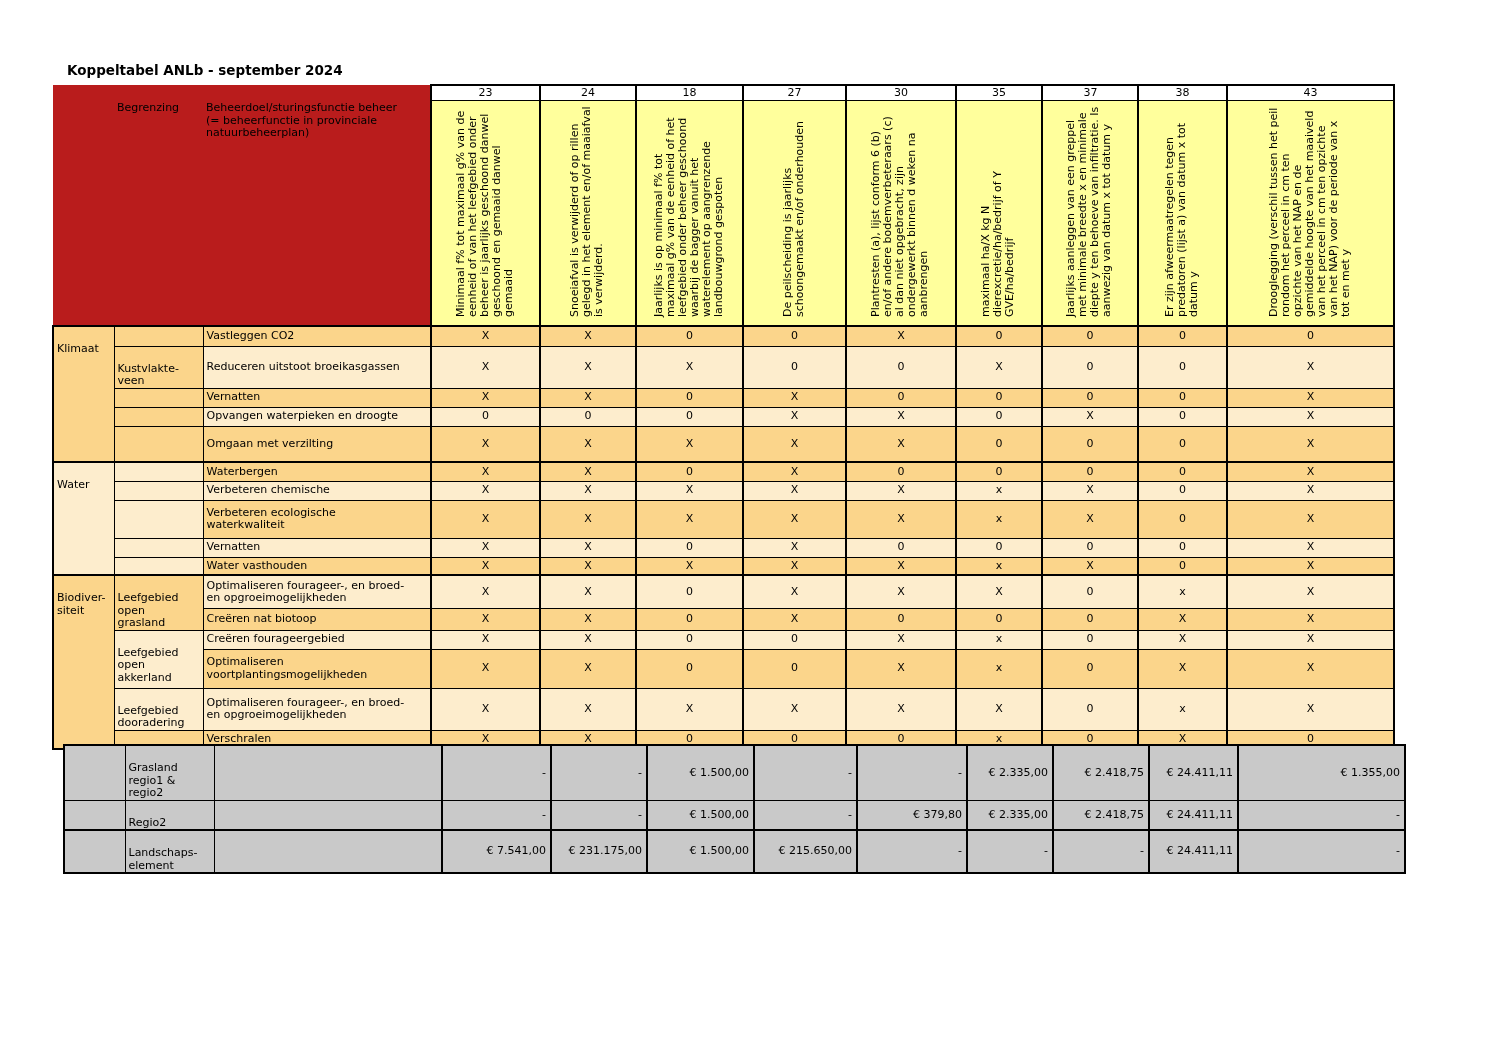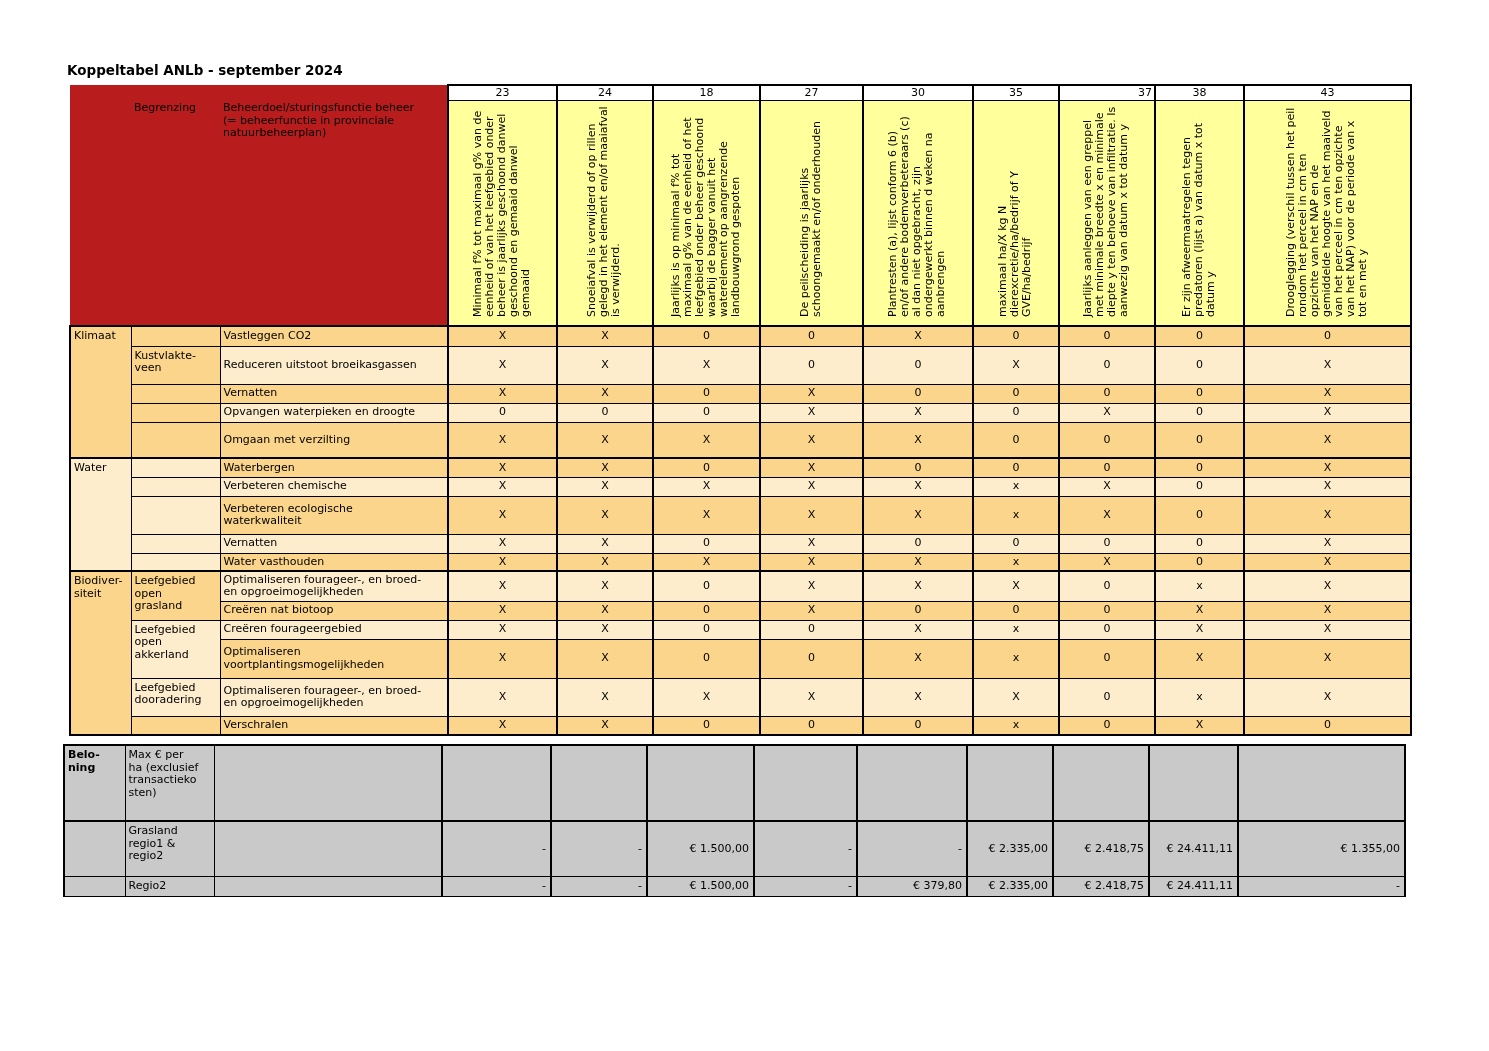--- a/index.html
+++ b/index.html
@@ -9,38 +9,38 @@
   table{border-collapse:collapse;table-layout:fixed;position:absolute;}
   td{border:1px solid #000;font-size:11px;line-height:12.5px;padding:0 3px;
      overflow:hidden;box-sizing:border-box;vertical-align:middle;}
   .nob{border:none;background:#b91c1c;}
   .dcol{border-left-width:2px;border-right-width:2px;}
   .bt2{border-top-width:2px;} .bb2{border-bottom-width:2px;}
   .bl2{border-left-width:2px;} .br2{border-right-width:2px;}
   .sd{background:#FBD58B;} .sl{background:#FDEDCD;}
   .sy{background:#FFFF9C;} .sg{background:#C9C9C9;}
   .num{text-align:center;background:#fff;}
-  .num.right{text-align:right;padding-right:2px;}
+  .num.right{padding-right:2px;}
   .hdr{position:relative;padding:0;}
   .rot{position:absolute;top:2px;left:0;width:218px;transform-origin:0 0;
        transform:rotate(-90deg) translateX(-218px);display:flex;align-items:center;}
   .rot>div{width:100%;padding:0 2px 0 4px;line-height:12px;font-size:11px;}
   .lbl{white-space:pre-line;}
-  .gc,.sc{white-space:pre-line;vertical-align:top;padding-top:3px;}
+  .gc,.sc{white-space:pre-line;vertical-align:top;padding-top:16px;}
   .bold{font-weight:bold;}
   .val{text-align:center;}
   .rval{text-align:right;padding-right:4px;}
   .corner{vertical-align:top;white-space:pre-line;padding-top:2px;}
 </style>
 </head>
 <body>
 
 <div class="title">Koppeltabel ANLb - september 2024</div>
 <div id="main-table-mount">
-    <table style="left: 69px; top: 84px;">
+    <table style="left: 52px; top: 84px;">
       <colgroup>
         <col style="width: 61px;">
         <col style="width: 89px;">
         <col style="width: 228px;">
         <col style="width: 109px;">
         <col style="width: 96px;">
         <col style="width: 107px;">
         <col style="width: 103px;">
         <col style="width: 110px;">
         <col style="width: 86px;">
@@ -346,38 +346,20 @@
         <col style="width: 96px;">
         <col style="width: 107px;">
         <col style="width: 103px;">
         <col style="width: 110px;">
         <col style="width: 86px;">
         <col style="width: 96px;">
         <col style="width: 89px;">
         <col style="width: 167px;">
       </colgroup>
       <tbody>
-        <tr style="height: 76px;">
-          <td class="gc sg bl2 bt2 bold">Belo-
-ning</td>
-          <td class="gc sg bt2">Max € per
-ha (exclusief
-transactieko
-sten)</td>
-          <td class="sg bt2"></td>
-          <td class="sg dcol bt2"></td>
-          <td class="sg dcol bt2"></td>
-          <td class="sg dcol bt2"></td>
-          <td class="sg dcol bt2"></td>
-          <td class="sg dcol bt2"></td>
-          <td class="sg dcol bt2"></td>
-          <td class="sg dcol bt2"></td>
-          <td class="sg dcol bt2"></td>
-          <td class="sg dcol bt2 br2"></td>
-        </tr>
         <tr style="height: 55px;">
           <td class="sg bl2 bt2"></td>
           <td class="gc sg bt2">Grasland
 regio1 &amp;
 regio2</td>
           <td class="sg bt2"></td>
           <td class="rval sg dcol bt2">-</td>
           <td class="rval sg dcol bt2">-</td>
           <td class="rval sg dcol bt2">€ 1.500,00</td>
           <td class="rval sg dcol bt2">-</td>
@@ -394,15 +376,30 @@
           <td class="rval sg dcol">-</td>
           <td class="rval sg dcol">-</td>
           <td class="rval sg dcol">€ 1.500,00</td>
           <td class="rval sg dcol">-</td>
           <td class="rval sg dcol">€ 379,80</td>
           <td class="rval sg dcol">€ 2.335,00</td>
           <td class="rval sg dcol">€ 2.418,75</td>
           <td class="rval sg dcol">€ 24.411,11</td>
           <td class="rval sg dcol br2">-</td>
         </tr>
+        <tr style="height: 39px;">
+          <td class="sg bl2 bt2 bb2"></td>
+          <td class="gc sg bt2 bb2">Landschaps-
+element</td>
+          <td class="sg bt2 bb2"></td>
+          <td class="rval sg dcol bt2 bb2">€ 7.541,00</td>
+          <td class="rval sg dcol bt2 bb2">€ 231.175,00</td>
+          <td class="rval sg dcol bt2 bb2">€ 1.500,00</td>
+          <td class="rval sg dcol bt2 bb2">€ 215.650,00</td>
+          <td class="rval sg dcol bt2 bb2">-</td>
+          <td class="rval sg dcol bt2 bb2">-</td>
+          <td class="rval sg dcol bt2 bb2">-</td>
+          <td class="rval sg dcol bt2 bb2">€ 24.411,11</td>
+          <td class="rval sg dcol bt2 bb2 br2">-</td>
+        </tr>
       </tbody>
     </table>
   </div>
 
 </body></html>

